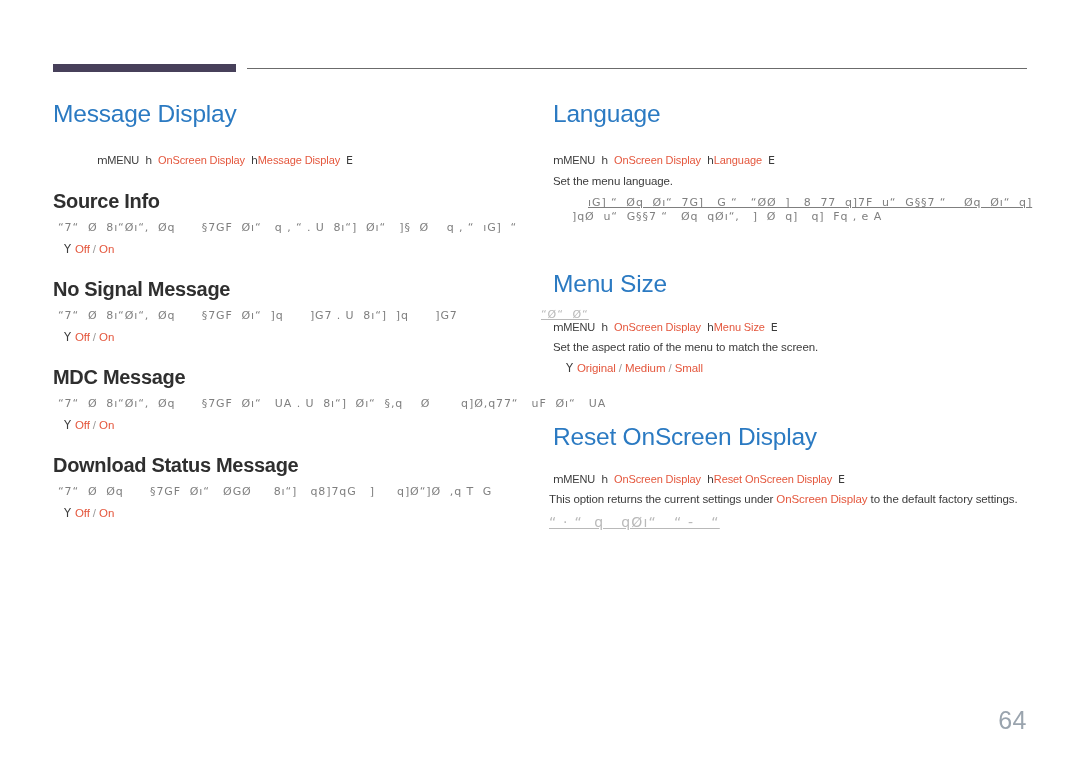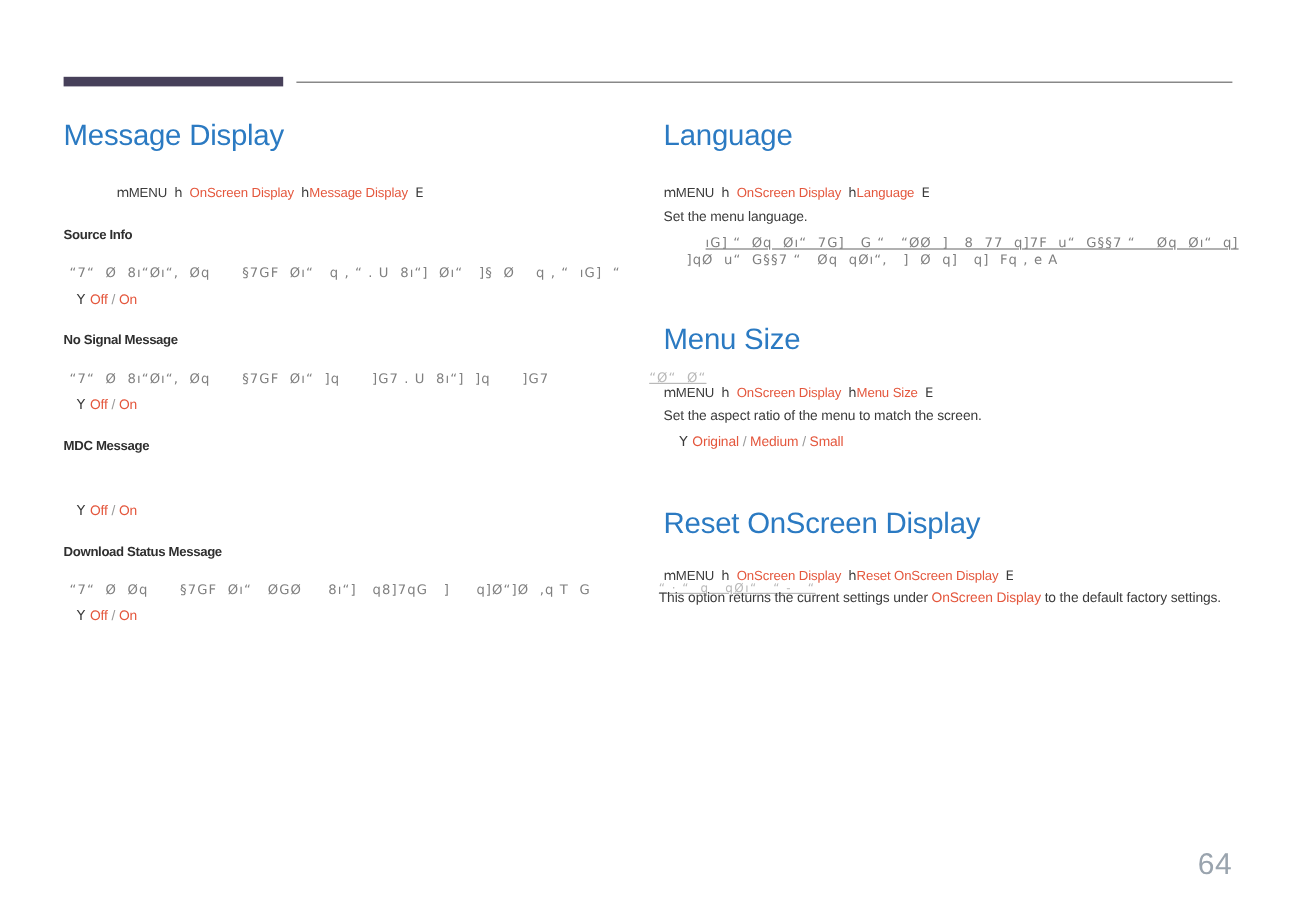--- a/index.html
+++ b/index.html
@@ -53,21 +53,21 @@
     margin: 0;
     font-size: 24.5px;
     font-weight: normal;
     color: #2b7ac2;
     letter-spacing: -0.2px;
     white-space: nowrap;
   }
   h2.sub {
     position: absolute;
     margin: 0;
-    font-size: 11px;
+    font-size: 20px;
     font-weight: bold;
     color: #2f2f2f;
     letter-spacing: -0.3px;
     white-space: nowrap;
   }
 
   .crumb {
     position: absolute;
     font-size: 11px;
     white-space: nowrap;
@@ -99,21 +99,21 @@
   
   .mojibake {
     position: absolute;
     font-family: "DejaVu Sans", sans-serif;
     font-size: 11px;
     color: #7f7f7f;
     white-space: pre;
     letter-spacing: 0.9px;
   }
   .mojibake.faint { color: #b9b9b9; text-decoration: underline; }
-  .mojibake.tiny { font-size: 10px; letter-spacing: 1.2px; }
+  .mojibake.tiny { font-size: 14px; letter-spacing: 1.2px; margin-top: 29px; }
 
   .optline {
     position: absolute;
     font-size: 11.5px;
     white-space: nowrap;
     letter-spacing: -0.1px;
   }
   .optline .bullet {
     font-family: "DejaVu Sans", sans-serif;
     color: #3b3b3b;
@@ -158,20 +158,21 @@
     <span class="bullet">Y</span><span class="accent">Off</span><span class="sep"> / </span><span class="accent">On</span>
   </div>
 
   <h2 class="sub" style="left:53px; top:278px;">No Signal Message</h2>
   <div class="mojibake" style="left:58px; top:309px;">“7“  Ø  8ı“Øı“,  Øq      §7GF  Øı“  ]q      ]G7 . U  8ı“]  ]q      ]G7</div>
   <div class="optline" style="left:64px; top:330px;">
     <span class="bullet">Y</span><span class="accent">Off</span><span class="sep"> / </span><span class="accent">On</span>
   </div>
 
   <h2 class="sub" style="left:53px; top:366px;text-align:center;">MDC Message</h2>
+  <div class="mojibake" style="left:58px; top:397px;">“7“  Ø  8ı“Øı“,  Øq      §7GF  Øı“   UA . U  8ı“]  Øı“  §,q    Ø       q]Ø,q77“   uF  Øı“   UA</div>
   <div class="optline" style="left:64px; top:418px;">
     <span class="bullet">Y</span><span class="accent">Off</span><span class="sep"> / </span><span class="accent">On</span>
   </div>
 
   <h2 class="sub" style="left:53px; top:454px;">Download Status Message</h2>
   <div class="mojibake" style="left:58px; top:485px;">“7“  Ø  Øq      §7GF  Øı“   ØGØ     8ı“]   q8]7qG   ]     q]Ø“]Ø  ,q T  G</div>
   <div class="optline" style="left:64px; top:506px;">
     <span class="bullet">Y</span><span class="accent">Off</span><span class="sep"> / </span><span class="accent">On</span>
   </div>
 

